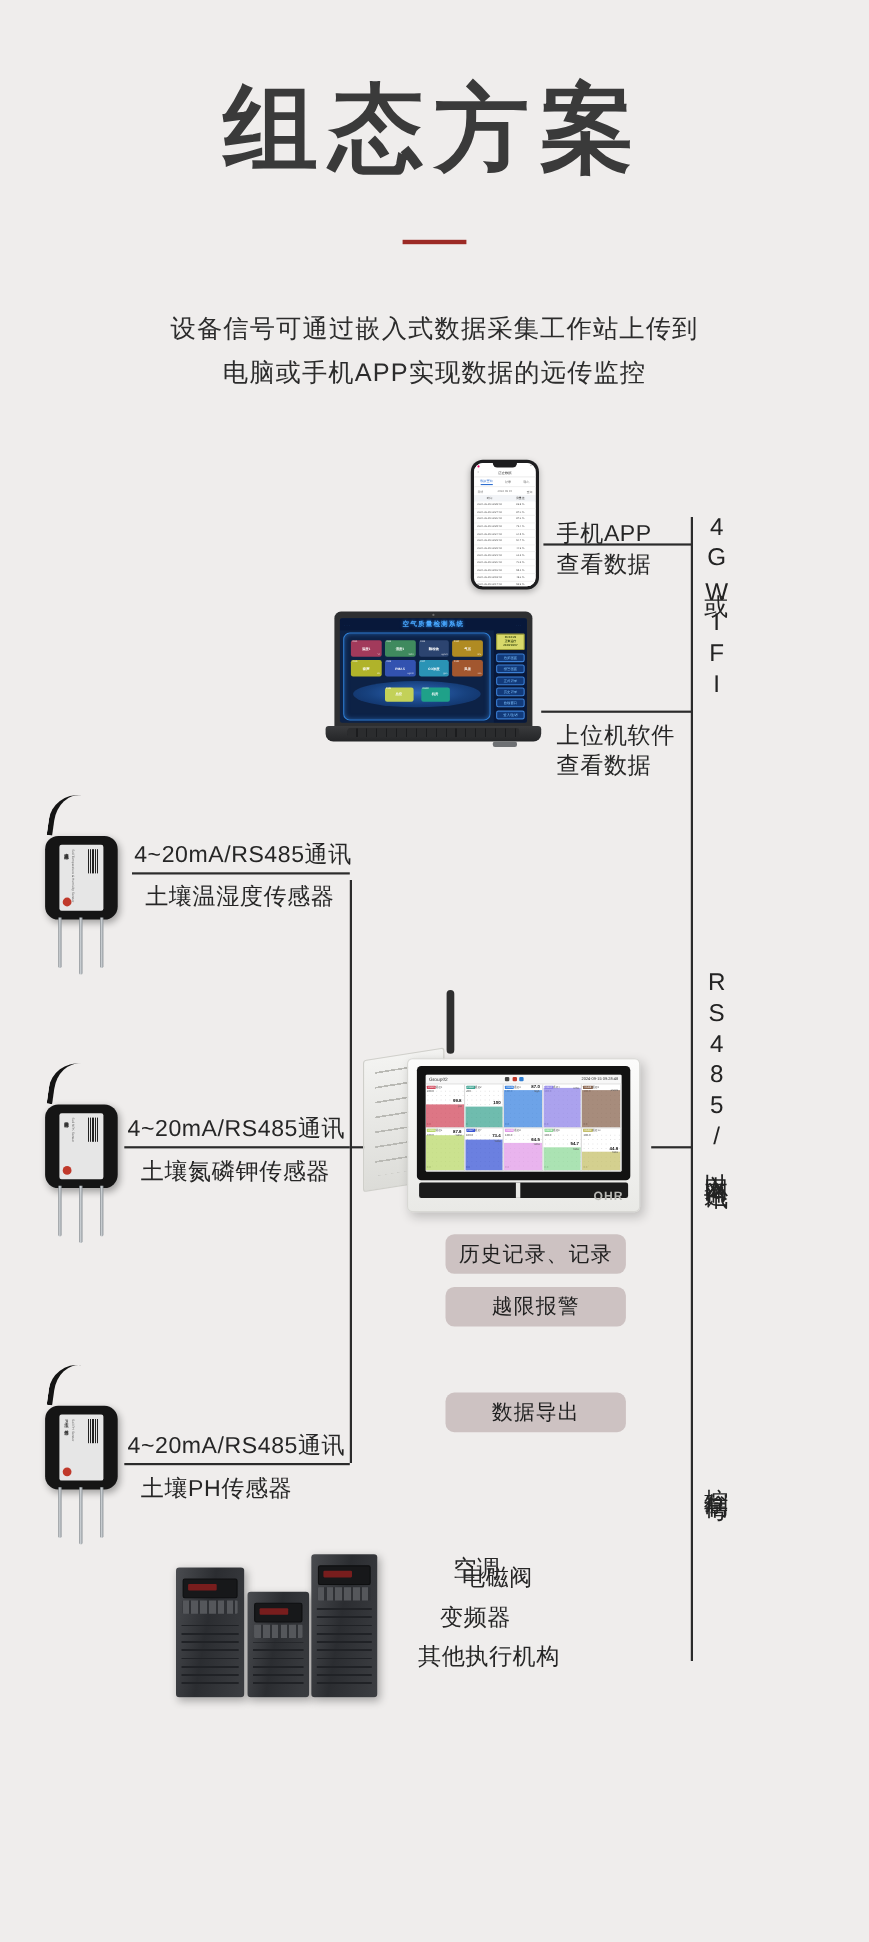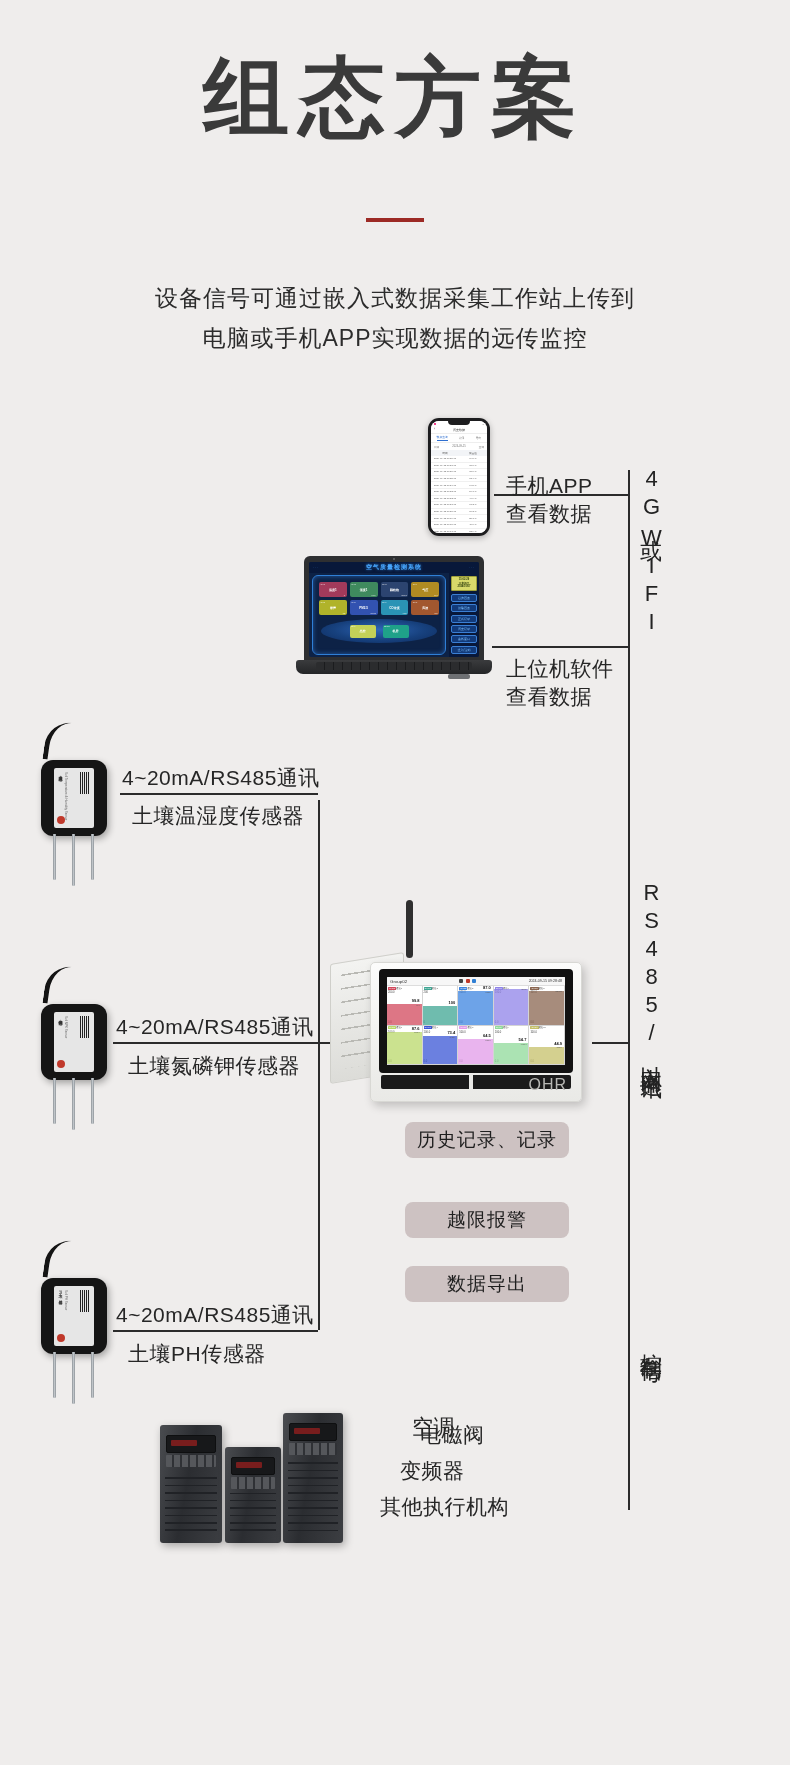--- a/index.html
+++ b/index.html
@@ -6,21 +6,21 @@
   body{
     width:790px;height:1765px;position:relative;overflow:hidden;
     background:#efedec;
     font-family:"Liberation Sans","DejaVu Sans",sans-serif;
     color:#2b2b2b;
   }
   .page{position:relative;width:790px;height:1765px;}
 
   
   .title{
-    position:absolute;left:0;right:0;top:40px;text-align:center;
+    position:absolute;left:0;right:0;top:59px;text-align:center;
     font-size:86px;font-weight:700;letter-spacing:10px;color:#3a3a3a;
     font-family:"DejaVu Sans","Liberation Sans",sans-serif;
   }
   .rule{
     position:absolute;left:50%;transform:translateX(-50%);top:218px;
     width:58px;height:4px;background:#9c2a25;
   }
   .sub{
     position:absolute;left:0;right:0;top:278px;text-align:center;
     font-size:23px;line-height:40px;color:#2c2c2c;letter-spacing:1px;
@@ -168,22 +168,22 @@
   .pan .hi{position:absolute;left:1px;top:5px;font-size:2.6px;color:#444;}
   .pan .lo{position:absolute;left:1px;bottom:1px;font-size:2.6px;color:#444;}
   .pan .val{position:absolute;right:2px;font-size:4px;font-weight:700;color:#111;}
   .pan .un{position:absolute;right:2px;font-size:2.4px;color:#555;}
   .pan .fill{position:absolute;left:0;right:0;bottom:0;}
   .pan .dots{position:absolute;left:0;right:0;top:4px;bottom:0;
     background-image:radial-gradient(circle,#bbb .4px,transparent .5px);
     background-size:4px 4px;opacity:.5;}
   .rec-strip{position:absolute;left:10px;top:112px;width:190px;height:14px;background:#1b1b1b;border-radius:2px;}
   .rec-strip:after{content:"";position:absolute;left:88px;top:0;width:4px;height:14px;background:#e9e9e6;}
-  .rec-ohr{position:absolute;right:14px;bottom:7px;font-size:16px;color:#b9b9b5;letter-spacing:1px;
-    font-weight:400;}
+  .rec-ohr{position:absolute;right:14px;bottom:7px;font-size:11px;color:#b9b9b5;letter-spacing:1px;
+    font-weight:700;}
 
   
   .pill{
     position:absolute;left:405px;width:164px;height:36px;border-radius:8px;
     background:#cdc2c2;display:flex;align-items:center;justify-content:center;
     font-size:19px;color:#1f1f1f;letter-spacing:1px;
   }
 
   
   .drives{position:absolute;left:155px;top:1395px;width:230px;height:150px;}
@@ -577,21 +577,21 @@
         </div>
       </div>
       <div class="rec-strip"></div>
       <div class="rec-ohr">OHR</div>
     </div>
   </div>
 
   <div class="hline" style="left:592px;top:1042px;width:38px;"></div>
 
   <div class="pill" style="top:1122px;">历史记录、记录</div>
-  <div class="pill" style="top:1170px;margin-top:32px;">越限报警</div>
+  <div class="pill" style="top:1170px;">越限报警</div>
   <div class="pill" style="top:1266px;">数据导出</div>
 
   <div class="drives">
     <div class="drv" style="left:5px;top:30px;width:62px;height:118px;">
       <div class="logo"></div>
       <div class="scr"></div>
       <div class="btns"></div>
       <div class="vent"></div>
     </div>
     <div class="drv" style="left:70px;top:52px;width:56px;height:96px;">

